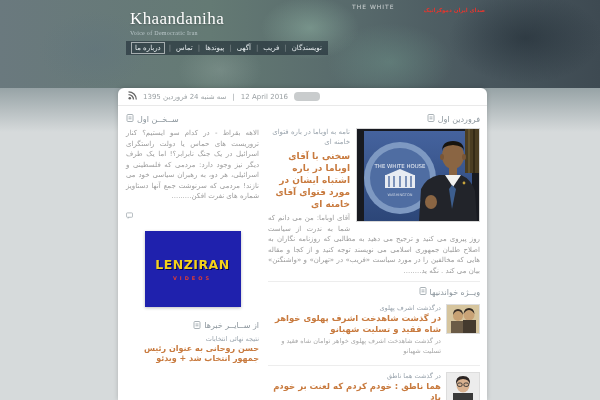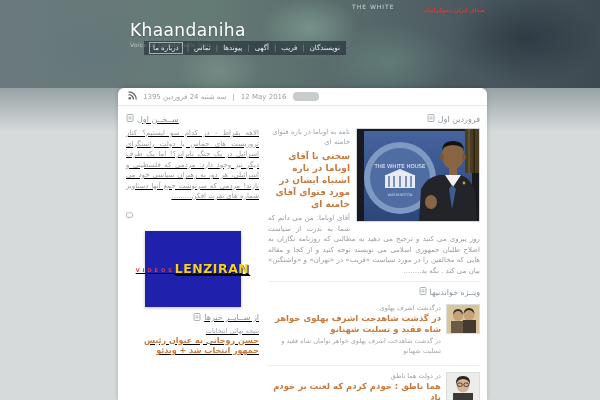--- a/index.html
+++ b/index.html
@@ -22,31 +22,31 @@
   }
   .header-fade {
     position:absolute; left:0; top:88px; width:600px; height:44px;
     background:linear-gradient(#97a3a6,#d6dadb);
   }
   .bg-collage-text {
     position:absolute; left:352px; top:3px;
     font-size:6px; letter-spacing:1px; color:rgba(255,255,255,.70);
   }
   
-  .logo-block { position:absolute; left:130px; top:20px; color:#fff; }
+  .logo-block { position:absolute; left:130px; top:9px; color:#fff;font-family:Liberation Serif, serif; }
   .logo-title { font-size:17px; letter-spacing:.4px; font-weight:500;
                 text-shadow:0 1px 2px rgba(0,0,0,.25); }
   .logo-sub   { font-size:6px; color:#b9c6c8; margin-top:1px; letter-spacing:.3px; }
   .fa-logo-block { position:absolute; right:115px; top:6px; text-align:center; direction:rtl; }
   .fa-logo { font-size:20px; font-weight:bold; color:#fff;
              text-shadow:0 1px 2px rgba(0,0,0,.3); line-height:1.1; }
   .fa-tagline { font-size:5.5px; font-weight:bold; margin-top:1px; }
   
   .nav {
-    position:absolute; left:144px; top:41px; height:14px;
+    position:absolute; left:126px; top:41px; height:14px;
     background:rgba(26,38,48,.58);
     display:flex; align-items:center; gap:4px;
     padding:0 5px; font-size:7px; color:#e9eff1; white-space:nowrap;
   }
   .nav-item { cursor:pointer; padding:1px 1px; }
   .nav-item.active { border:1px solid rgba(255,255,255,.55); padding:1px 3px; }
   .nav-sep { color:rgba(255,255,255,.35); }
   
   .card {
     position:absolute; left:118px; top:88px; width:369px; height:312px;
@@ -54,21 +54,21 @@
     box-shadow:0 0 5px rgba(0,0,0,.18); overflow:hidden;
   }
   .datebar {
     height:18px; border-bottom:1px solid #e9e9e9;
     display:flex; align-items:center; gap:6px; padding:0 10px;
     font-size:7px; color:#9aa0a3;
   }
   .pill { width:26px; height:9px; background:#c9cccd; border-radius:4px; }
   .columns { display:flex; direction:rtl; gap:9px; padding:6px 7px 0 8px; height:285px; }
   .col-right { width:212px; flex:none; }
-  .col-left  { flex:1; min-width:0;text-decoration:underline; }
+  .col-left  { flex:1; min-width:0; }
   
   .sec { display:flex; align-items:center; gap:3px; color:#8b959c;
          font-size:8px; padding:2px 0 4px; }
   .sec.rtl { direction:rtl; }       
   .sec.ltr { direction:ltr; }       
   
   .art { direction:rtl; text-align:right; }
   .cat   { font-size:7px;  color:#9aa4ad; line-height:1.4; margin-bottom:2px; }
   .title { font-size:9px;  font-weight:bold; color:#c87a3e; line-height:1.35; margin-bottom:3px; }
   .body  { font-size:7px;  color:#9b9b9b; line-height:1.5; text-align:justify; }
@@ -76,22 +76,22 @@
   .divider { border-top:1px solid #ededed; margin:5px 0 3px; }
   .obama-wrap { float:right; width:124px; height:94px; margin:0 0 4px 6px;
                 border:1px solid #d8d8d8; }
   .news-row { display:flex; gap:5px; padding:3px 0 4px; }
   .thumb { flex:none; width:34px; height:30px; border:1px solid #ddd; }
   .news-text { flex:1; min-width:0; direction:rtl; text-align:right; }
   .news-title { font-size:8.5px; font-weight:bold; color:#c87a3e; line-height:1.3; margin-bottom:2px;text-align:right; }
   .mini-icon { float:left; margin-top:2px; }
   
   .ad-box {
-    width:96px; height:76px; background:#1f21ad; margin:8px auto 4px;
-    display:flex; flex-direction:row; align-items:center; justify-content:center;
+    width:96px; height:76px; background:#1f21ad; margin:8px auto 12px;
+    display:flex; flex-direction:column; align-items:center; justify-content:center;
     box-shadow:0 1px 3px rgba(0,0,0,.25);
   }
   .ad-main { color:#f5d21a; font-weight:bold; font-size:12.5px; letter-spacing:.5px;
              text-shadow:1px 1px 0 #00025a; }
   .ad-sub  { color:#e23c30; font-size:5px; letter-spacing:3px; margin-top:3px; font-weight:bold; }
   .small-cat { font-size:6.5px; color:#9aa4ad; margin-bottom:1px; }
   .small-title { font-size:8px; font-weight:bold; color:#c87a3e; line-height:1.35; margin-bottom:5px; }
   .clear { clear:both; }
 </style>
 </head>
@@ -129,21 +129,21 @@
   <div class="datebar">
     <span>
       <svg width="9" height="9" viewBox="0 0 9 9">
         <circle cx="1.8" cy="7.2" r="1.3" fill="#666"></circle>
         <path d="M0.5,3.6 a5 5 0 0 1 5,5" fill="none" stroke="#666" stroke-width="1.3"></path>
         <path d="M0.5,0.8 a7.8 7.8 0 0 1 7.8,7.8" fill="none" stroke="#666" stroke-width="1.3"></path>
       </svg>
     </span>
     <span>سه شنبه 24 فروردین 1395</span>
     <span>|</span>
-    <span>12 May 2016</span>
+    <span>12 April 2016</span>
     <span class="pill"></span>
   </div>
 
   <div class="columns">
 
     <div class="col-right">
 
       <div class="sec rtl">
         <span>فروردین اول</span>
         <span>
@@ -239,21 +239,21 @@
           <svg width="32" height="28" viewBox="0 0 32 28">
             <rect width="32" height="28" fill="#ececec"></rect>
             <ellipse cx="16" cy="12" rx="6.5" ry="7.5" fill="#d9b290"></ellipse>
             <path d="M9,12 Q8,3 16,3 Q24,3 23,12 Q22,6 16,6 Q10,6 9,12 Z" fill="#2b2422"></path>
             <rect x="10.5" y="10" width="4.6" height="3.4" rx="1.4" fill="none" stroke="#333" stroke-width="0.9"></rect>
             <rect x="16.9" y="10" width="4.6" height="3.4" rx="1.4" fill="none" stroke="#333" stroke-width="0.9"></rect>
             <rect x="6" y="20" width="20" height="8" fill="#3a3a3a"></rect>
           </svg>
         </div>
         <div class="news-text">
-          <div class="small-cat">در دولت هما ناطق</div>
+          <div class="small-cat">در گذشت هما ناطق</div>
           <div class="news-title">هما ناطق : خودم کردم که لعنت بر خودم باد</div>
 
         </div>
       </div>
 
     </div>
 
     <div class="col-left">
 
       <div class="sec ltr">

